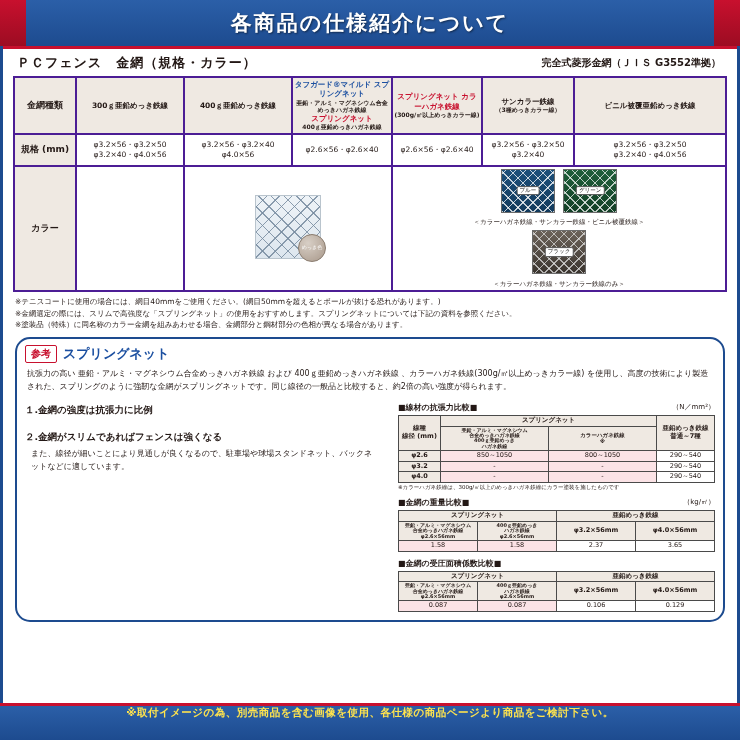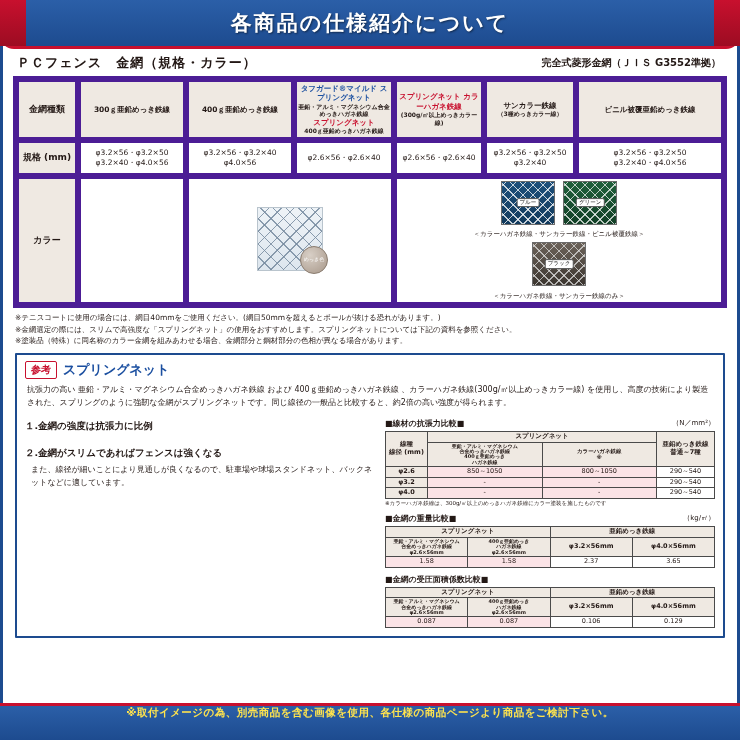--- a/index.html
+++ b/index.html
@@ -8,21 +8,21 @@
     background:#ffffff;
     font-family:"DejaVu Sans","Liberation Sans",sans-serif;
     font-size:9px;color:#231815;
     position:relative;overflow:hidden;
   }
   
   .header{
     position:relative;height:46px;
     background:linear-gradient(#2b5fa8,#1d4b8f);
     border-bottom:3px solid #c8102e;
-    display:flex;align-items:center;justify-content:center;border-radius:14px;
+    display:flex;align-items:center;justify-content:center;
   }
   .header:before{
     content:"";position:absolute;left:0;top:0;bottom:0;width:26px;
     background:linear-gradient(#c8102e,#9c0c22);
   }
   .header:after{
     content:"";position:absolute;right:0;top:0;bottom:0;width:26px;
     background:linear-gradient(#c8102e,#9c0c22);
   }
   .header-title{
@@ -43,21 +43,21 @@
   }
   .sec-note{
     float:right;font-size:10px;font-weight:bold;margin-top:4px;margin-right:6px;
   }
   
   table.spec{
     width:100%;border-collapse:collapse;table-layout:fixed;
     font-size:7.5px;line-height:1.25;
   }
   table.spec th,table.spec td{
-    border:6px solid #4c1d95;text-align:center;vertical-align:middle;padding:2px 1px;
+    border:2px solid #4c1d95;text-align:center;vertical-align:middle;padding:2px 1px;
   }
   table.spec th.rowhead{
     background:#efe9e2;width:62px;font-size:9px;font-weight:bold;
   }
   table.spec th.colhead{
     background:#efe9e2;font-weight:bold;font-size:7.5px;height:48px;
   }
   .blue{color:#1b4fa0;font-weight:bold;}
   .red{color:#c8102e;font-weight:bold;}
   .tiny{font-size:6px;display:block;}
@@ -97,31 +97,31 @@
     position:absolute;left:50%;top:50%;transform:translate(-50%,-50%);
     background:#fff;border:1px solid #555;border-radius:2px;
     font-size:5.5px;padding:1px 2px;color:#111;white-space:nowrap;line-height:1.05;
   }
   .cap{font-size:6.5px;margin-top:3px;display:block;}
   
   .notes{margin:5px 2px 0 2px;font-size:7.5px;line-height:1.45;}
   .notes div{margin-bottom:1px;}
   
   .refbox{
-    margin:6px 2px 0 2px;border:2px solid #1d4b8f;border-radius:1px;padding:6px 8px 8px 8px;
+    margin:6px 2px 0 2px;border:2px solid #1d4b8f;border-radius:15px;padding:6px 8px 8px 8px;
     position:relative;
   }
   .ref-head{display:flex;align-items:center;gap:6px;margin-bottom:5px;}
   .ref-tag{
     border:1.5px solid #c8102e;color:#c8102e;font-weight:bold;font-size:10px;
     padding:1px 5px;border-radius:2px;background:#fff;
   }
   .ref-title{font-size:13px;font-weight:bold;color:#1b4fa0;}
   .ref-lead{font-size:8px;line-height:1.6;margin:2px 2px 6px 2px;}
-  .cols{display:flex;gap:8px;}
+  .cols{display:flex;gap:21px;}
   .col-left{width:352px;}
   .col-right{flex:1;}
   .subhead{font-size:9.5px;font-weight:bold;margin:4px 0 3px 0;}
   .para{font-size:8px;line-height:1.65;margin:0 0 6px 6px;}
   .tbl-title{font-size:8px;font-weight:bold;margin:2px 0 2px 0;}
   .unit{float:right;font-size:7px;font-weight:normal;}
   table.mini{
     width:100%;border-collapse:collapse;table-layout:fixed;font-size:6.5px;
   }
   table.mini th,table.mini td{

